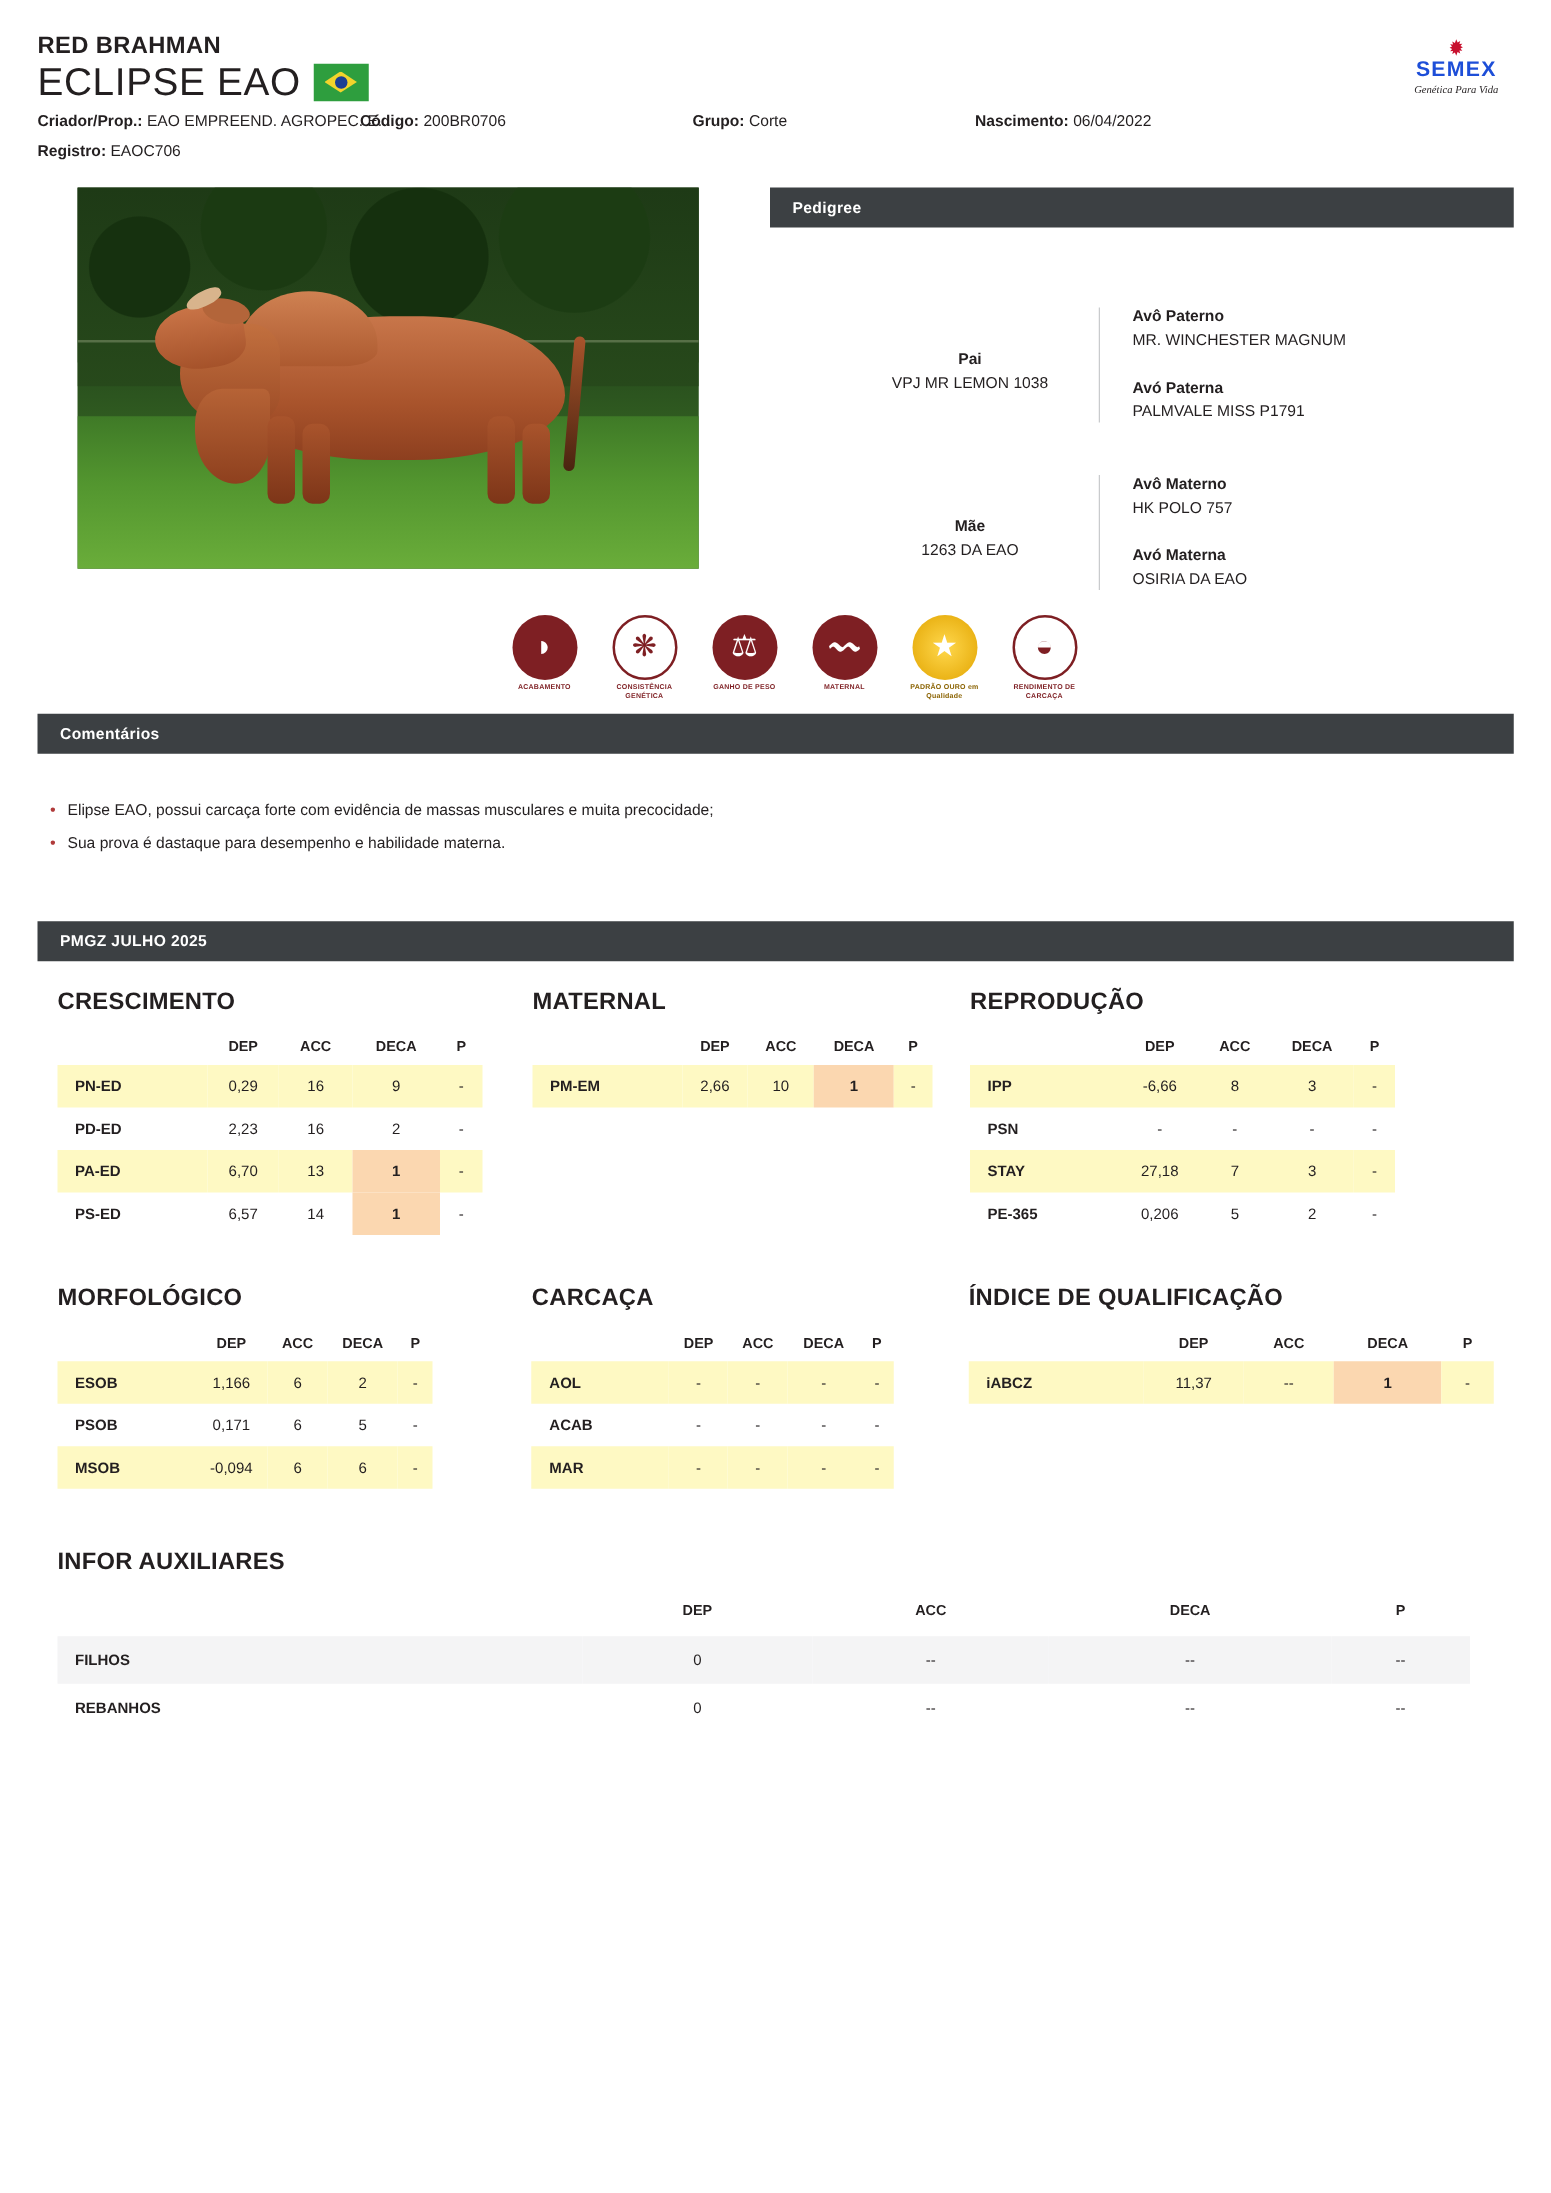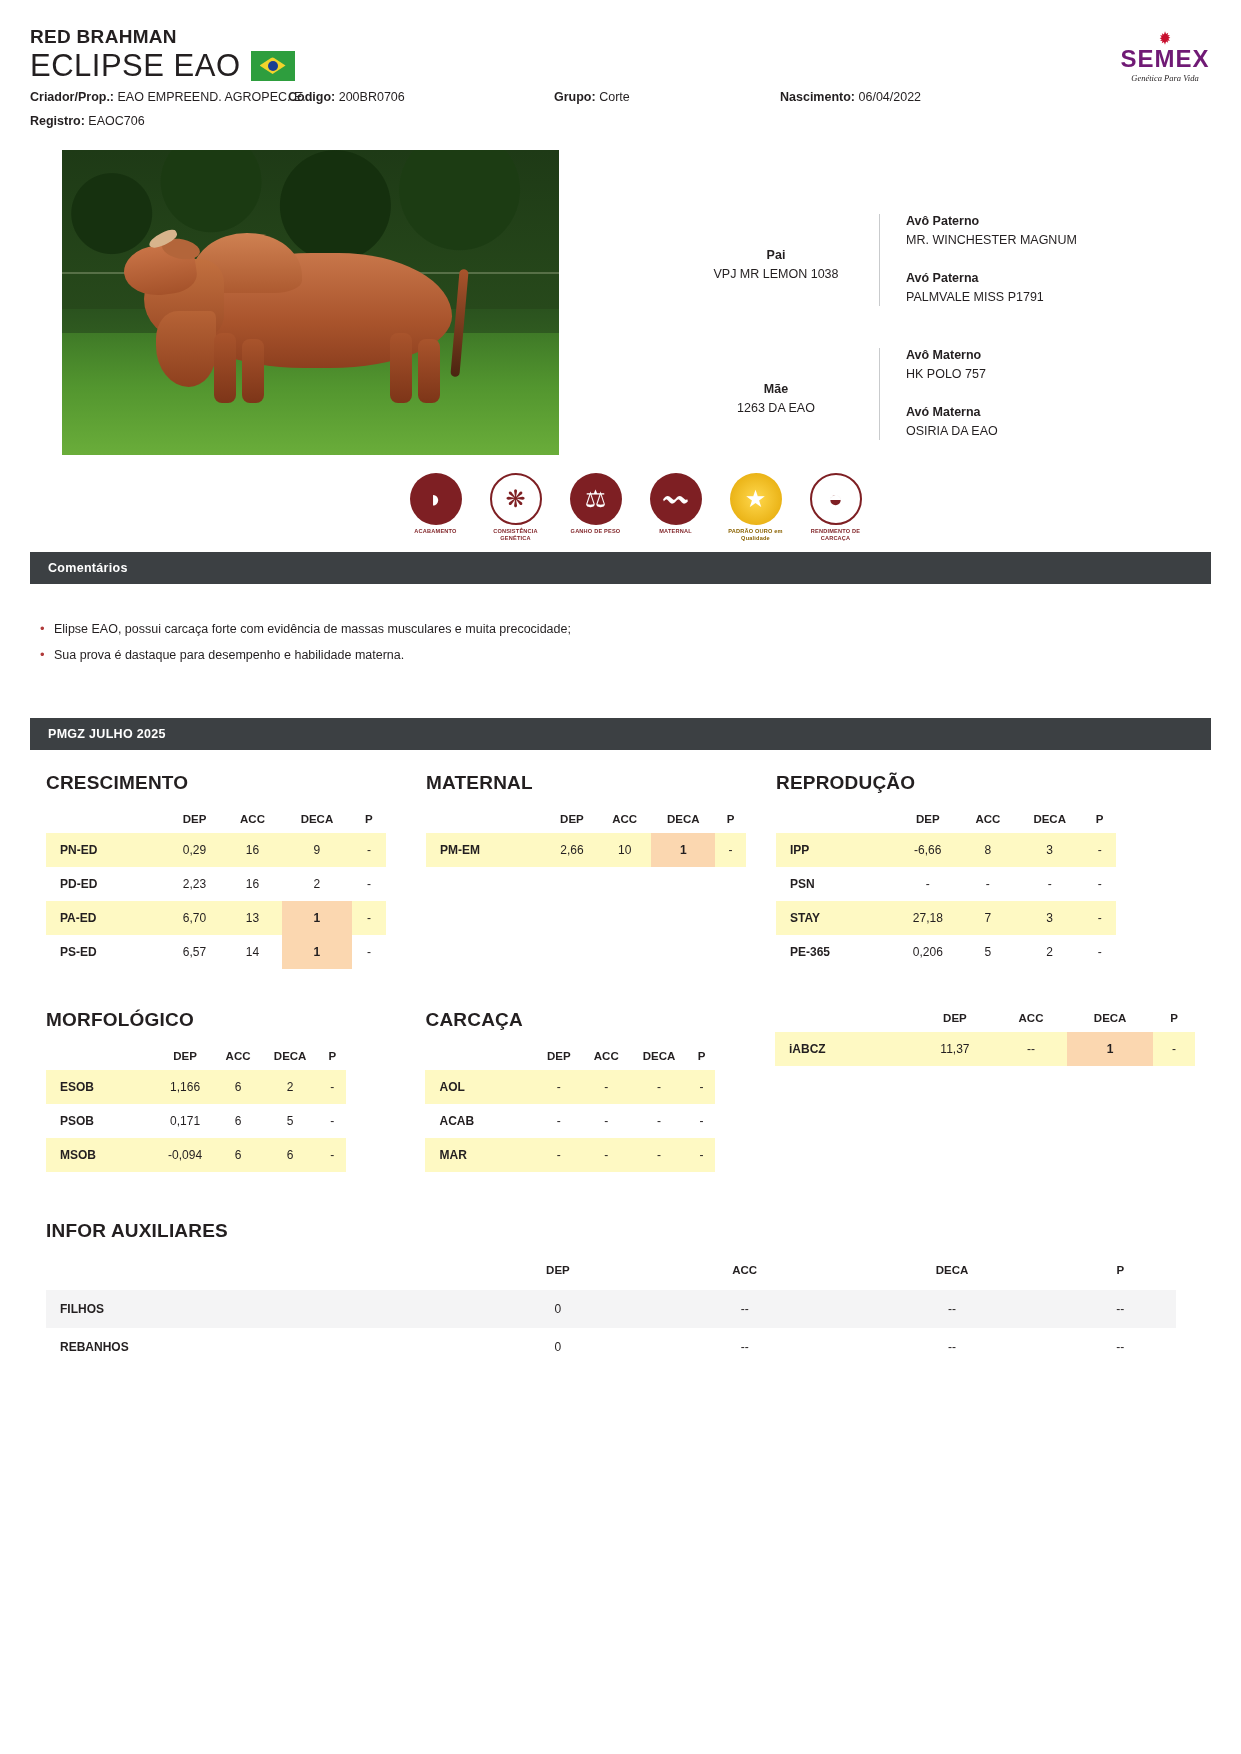--- a/index.html
+++ b/index.html
@@ -47,21 +47,21 @@
   .m-grupo   { left: 524px; }
   .m-nasc    { left: 750px; }
 
   .logo {
     position: absolute; right: 0; top: 4px; width: 92px; text-align: center;
   }
   .logo .leaf {
     width: 16px; height: 16px; margin: 0 auto 1px auto; position: relative;
   }
   .logo .leaf svg { display:block; }
-  .logo .brand { font-size: 24px; font-weight: bold; letter-spacing: 1px; color:#701a75; line-height:1; }
+  .logo .brand { font-size: 17px; font-weight: bold; letter-spacing: 1px; color:#1d4ed8; line-height:1; }
   .logo .tag { font-size: 8.5px; font-family: "Liberation Serif", serif; font-style: italic; margin-top:2px; color:#231f20;}
 
   
   .mid { display:flex; gap: 26px; margin-top: 14px; }
   .photo-col { width: 560px; }
   .photo {
     width: 497px; height: 305px; margin: 0 auto; position: relative; overflow:hidden;
     background: linear-gradient(#1f3a17, #24471c 40%, #2f5a20 60%, #3c7127);
   }
   .photo .sky { position:absolute; left:0; top:0; right:0; height:46%;
@@ -286,20 +286,21 @@
           <div class="leg l1"></div>
           <div class="leg l2"></div>
           <div class="leg l3"></div>
           <div class="leg l4"></div>
           <div class="tail"></div>
         </div>
       </div>
     </div>
 
     <div class="ped-col">
+      <div class="bar">Pedigree</div>
       <div class="ped-body">
         <div class="ped-line ln1"></div>
         <div class="ped-line ln2"></div>
 
         <div class="ped-parent p-pai">
           <div class="lbl">Pai</div>
           <div class="val">VPJ MR LEMON 1038</div>
         </div>
         <div class="ped-parent p-mae">
           <div class="lbl">Mãe</div>
@@ -556,20 +557,21 @@
               <td>-</td>
               <td>-</td>
               <td>-</td>
               <td>-</td>
             </tr>
           </tbody>
             </table>
         </div>
 
         <div class="col-c">
+          <h3 class="sec">ÍNDICE DE QUALIFICAÇÃO</h3>
           <table class="dep t-iqual">
             <tbody>
                 <tr>
               <th class="first"></th>
               <th>DEP</th>
               <th>ACC</th>
               <th>DECA</th>
               <th>P</th>
             </tr>
             <tr class="alt">

